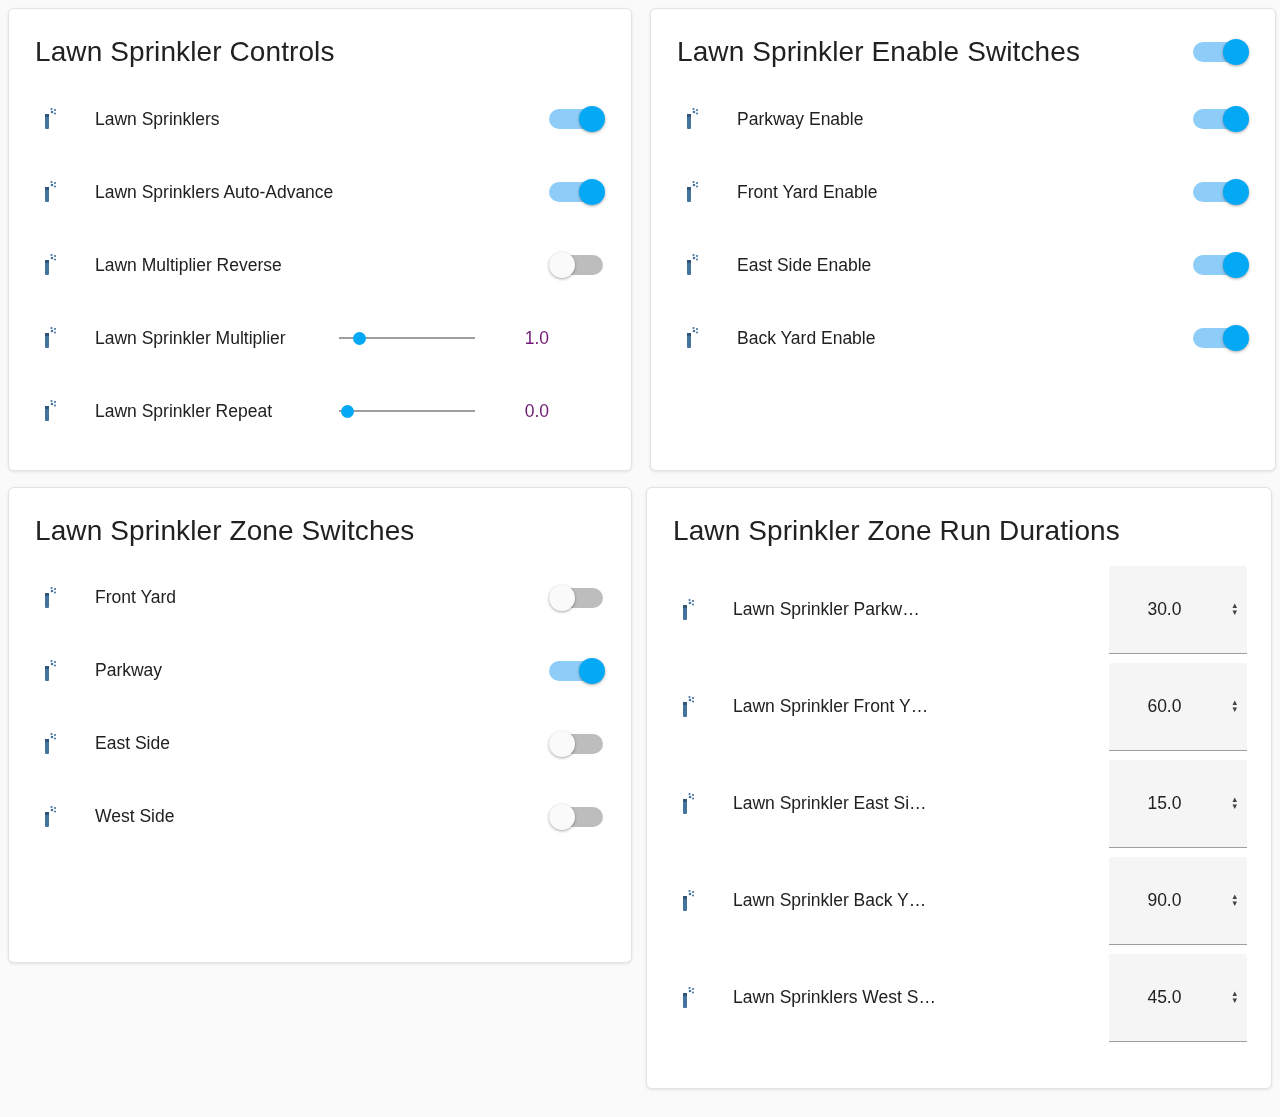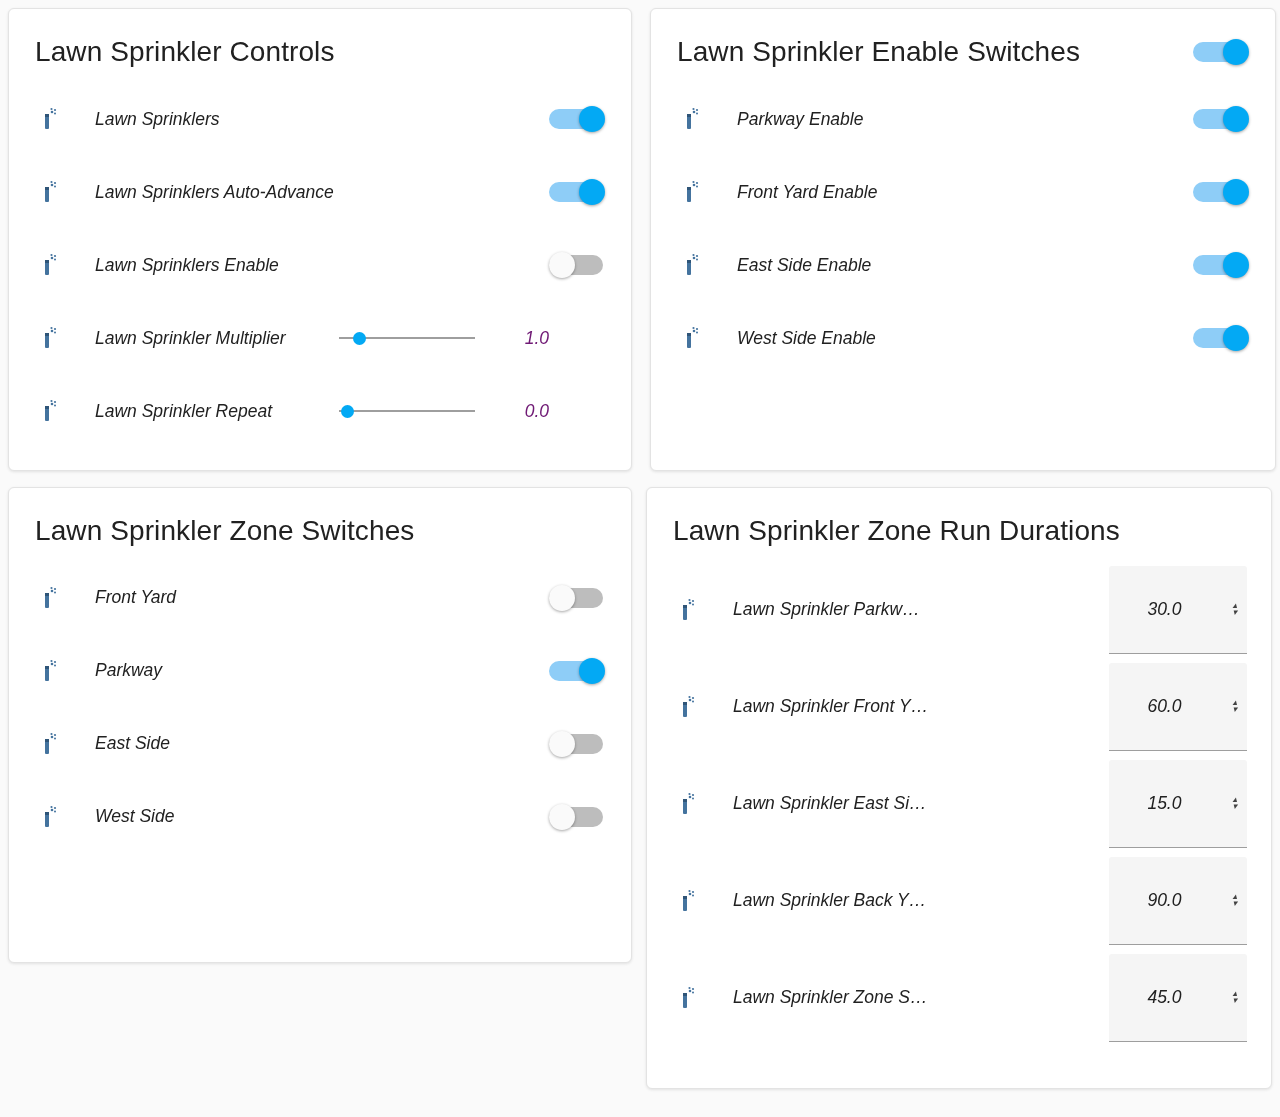--- a/index.html
+++ b/index.html
@@ -43,21 +43,21 @@
     position: relative;
   }
 
   .title-row {
     display: flex;
     align-items: center;
     justify-content: space-between;
     padding-right: 24px;
   }
 
-  .rows { padding: 6px 0 22px 0; font-style: italic; }
+  .rows { padding: 6px 0 22px 0; }
 
   .row {
     display: flex;
     align-items: center;
     height: 73px;
     padding: 0 24px 0 26px;
     box-sizing: border-box;
   }
 
   .row-tall { height: 97px; }
@@ -219,21 +219,21 @@
         <span class="icon">
           <svg width="22" height="24" viewBox="0 0 22 24">
               <rect x="6" y="9" width="4" height="13" rx="1" fill="#44739e"></rect>
               <rect x="6" y="7" width="4" height="3" fill="#2f5578"></rect>
               <circle cx="13" cy="5" r="1.3" fill="#44739e"></circle>
               <circle cx="16" cy="3" r="1.1" fill="#44739e"></circle>
               <circle cx="12.5" cy="2" r="1.1" fill="#44739e"></circle>
               <circle cx="16" cy="6.5" r="1" fill="#44739e"></circle>
             </svg>
         </span>
-        <span class="label">Lawn Sprinklers Enable</span>
+        <span class="label">Lawn Multiplier Reverse</span>
         <span class="toggle">
             <span class="track"></span>
             <span class="thumb"></span>
           </span>
       </div>
 
       <div class="row">
         <span class="icon">
           <svg width="22" height="24" viewBox="0 0 22 24">
               <rect x="6" y="9" width="4" height="13" rx="1" fill="#44739e"></rect>
@@ -331,38 +331,38 @@
               <circle cx="16" cy="6.5" r="1" fill="#44739e"></circle>
             </svg>
         </span>
         <span class="label">East Side Enable</span>
         <span class="toggle on">
             <span class="track"></span>
             <span class="thumb"></span>
           </span>
       </div>
 
-
-      <div class="row">
-        <span class="icon">
-          <svg width="22" height="24" viewBox="0 0 22 24">
-              <rect x="6" y="9" width="4" height="13" rx="1" fill="#44739e"></rect>
-              <rect x="6" y="7" width="4" height="3" fill="#2f5578"></rect>
-              <circle cx="13" cy="5" r="1.3" fill="#44739e"></circle>
-              <circle cx="16" cy="3" r="1.1" fill="#44739e"></circle>
-              <circle cx="12.5" cy="2" r="1.1" fill="#44739e"></circle>
-              <circle cx="16" cy="6.5" r="1" fill="#44739e"></circle>
-            </svg>
-        </span>
-        <span class="label">West Side Enable</span>
-        <span class="toggle on">
-            <span class="track"></span>
-            <span class="thumb"></span>
-          </span>
-      </div>
+      <div class="row">
+        <span class="icon">
+          <svg width="22" height="24" viewBox="0 0 22 24">
+              <rect x="6" y="9" width="4" height="13" rx="1" fill="#44739e"></rect>
+              <rect x="6" y="7" width="4" height="3" fill="#2f5578"></rect>
+              <circle cx="13" cy="5" r="1.3" fill="#44739e"></circle>
+              <circle cx="16" cy="3" r="1.1" fill="#44739e"></circle>
+              <circle cx="12.5" cy="2" r="1.1" fill="#44739e"></circle>
+              <circle cx="16" cy="6.5" r="1" fill="#44739e"></circle>
+            </svg>
+        </span>
+        <span class="label">Back Yard Enable</span>
+        <span class="toggle on">
+            <span class="track"></span>
+            <span class="thumb"></span>
+          </span>
+      </div>
+
 
     </div>
   </div>
 
   <div class="card card-bl">
     <div class="card-title">Lawn Sprinkler Zone Switches</div>
     <div class="rows">
 
       <div class="row">
         <span class="icon">
@@ -532,21 +532,21 @@
         <span class="icon">
           <svg width="22" height="24" viewBox="0 0 22 24">
               <rect x="6" y="9" width="4" height="13" rx="1" fill="#44739e"></rect>
               <rect x="6" y="7" width="4" height="3" fill="#2f5578"></rect>
               <circle cx="13" cy="5" r="1.3" fill="#44739e"></circle>
               <circle cx="16" cy="3" r="1.1" fill="#44739e"></circle>
               <circle cx="12.5" cy="2" r="1.1" fill="#44739e"></circle>
               <circle cx="16" cy="6.5" r="1" fill="#44739e"></circle>
             </svg>
         </span>
-        <span class="label">Lawn Sprinkler Zone S…</span>
+        <span class="label">Lawn Sprinklers West S…</span>
         <span class="numbox">
           <span class="val">45.0</span>
           <span class="spin">
               <span>▴</span>
               <span>▾</span>
             </span>
         </span>
       </div>
 
     </div>

